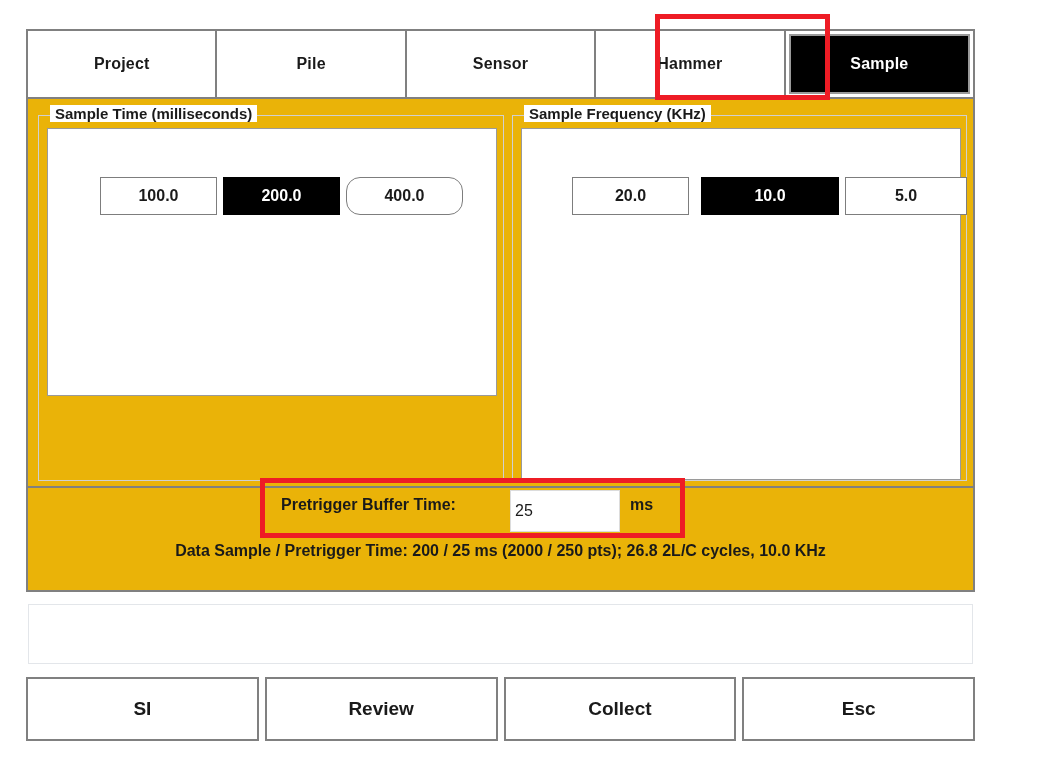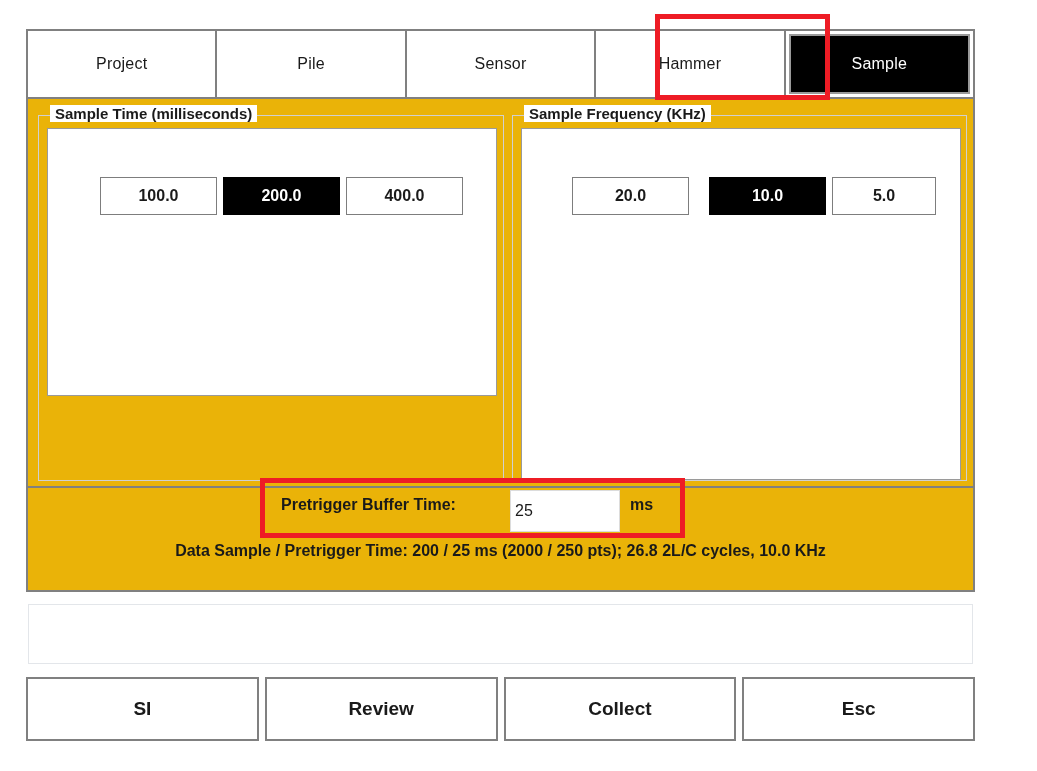--- a/index.html
+++ b/index.html
@@ -31,21 +31,21 @@
     border: 2px solid #808080;
     box-sizing: border-box;
     background: #ffffff;
   }
   .tab {
     flex: 1 1 0;
     display: flex;
     align-items: center;
     justify-content: center;
     font-size: 16px;
-    font-weight: normal;
+    font-weight: bold;
     color: #1a1a1a;
     border-right: 2px solid #808080;
     box-sizing: border-box;
     background: #ffffff;
     letter-spacing: .2px;
   }
   .tab:last-child { border-right: none; }
   .tab.selected {
     background: #000000;
     color: #ffffff;
@@ -238,38 +238,38 @@
     <div class="group" style="left:10px; top:16px; width:466px; height:366px;">
       <span class="group-legend">Sample Time (milliseconds)</span>
       <div class="inner-box" style="left:8px; top:12px; width:450px; height:268px;">
         <div class="seg-row" style="left:52px; top:48px;">
           <div class="seg-btn" style="width:117px;">
             <span>100.0</span>
           </div>
           <div class="seg-btn selected" style="width:117px; margin-left:6px;">
             <span>200.0</span>
           </div>
-          <div class="seg-btn" style="width:117px; margin-left:6px;">
+          <div class="seg-btn" style="width:117px; margin-left:6px;border-radius:14px;">
             <span>400.0</span>
           </div>
         </div>
       </div>
     </div>
 
     <div class="group" style="left:484px; top:16px; width:455px; height:366px;">
       <span class="group-legend">Sample Frequency (KHz)</span>
       <div class="inner-box" style="left:8px; top:12px; width:440px; height:352px;">
         <div class="seg-row" style="left:50px; top:48px;">
           <div class="seg-btn" style="width:117px;">
             <span>20.0</span>
           </div>
-          <div class="seg-btn selected" style="width:117px; margin-left:20px;">
+          <div class="seg-btn selected" style="width:138px; margin-left:12px;">
             <span>10.0</span>
           </div>
-          <div class="seg-btn" style="width:104px; margin-left:6px;">
+          <div class="seg-btn" style="width:122px; margin-left:6px;">
             <span>5.0</span>
           </div>
         </div>
       </div>
     </div>
 
     <div class="pretrig-strip">
       <span class="pretrig-label">Pretrigger Buffer Time:</span>
       <input class="pretrig-input" type="text" value="25" style="">
       <span class="pretrig-units">ms</span>

